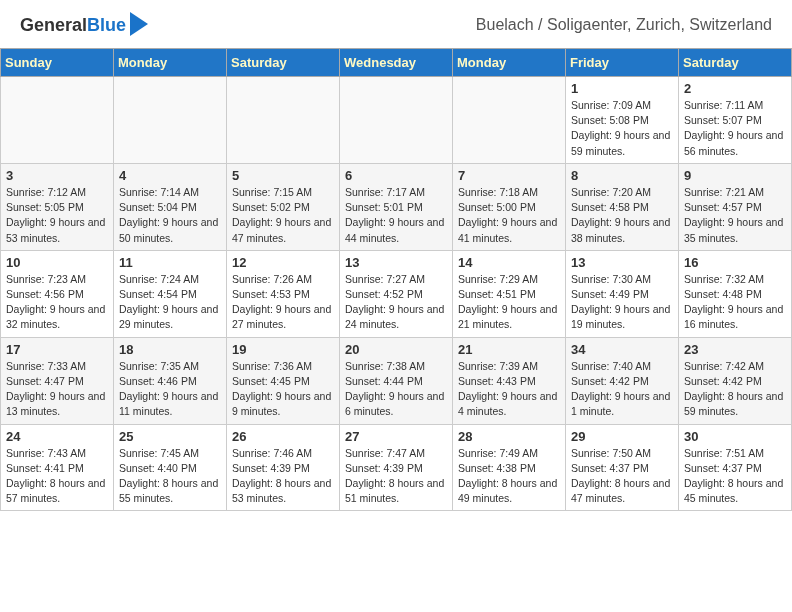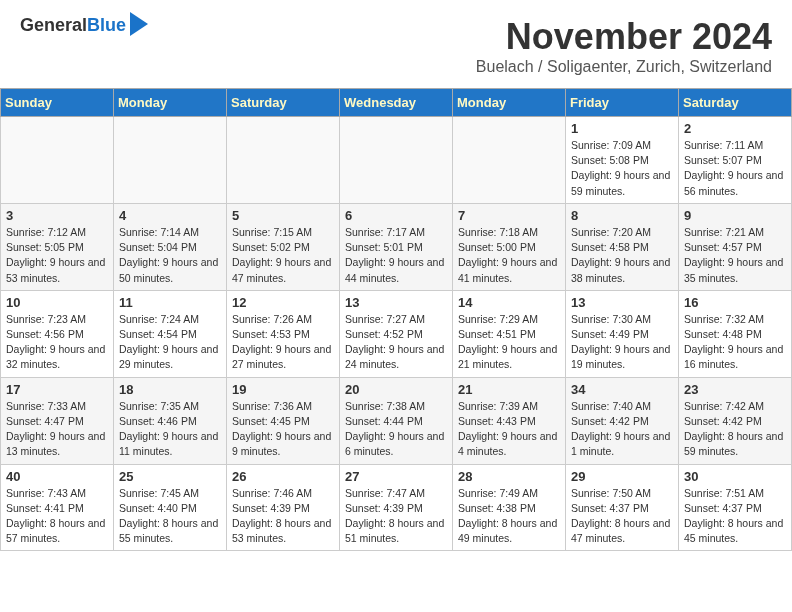--- a/index.html
+++ b/index.html
@@ -106,21 +106,20 @@
 
 <div class="header">
   <div class="logo">
     <div class="logo-text">
       <span class="logo-general">General</span>
       <span class="logo-blue">Blue</span>
     </div>
     <div class="logo-arrow"></div>
   </div>
   <div class="title-block">
-    <div class="month-title">November 2024</div>
     <div class="location">Buelach / Soligaenter, Zurich, Switzerland</div>
   </div>
 </div>
 
 <table class="calendar">
   <thead>
     <tr>
     <th>Sunday</th>
         <th>Monday</th>
         <th>Saturday</th>
@@ -231,21 +230,21 @@
           <span class="day-num">34</span>
           <div class="day-info">Sunrise: 7:40 AM<br>Sunset: 4:42 PM<br>Daylight: 9 hours and 1 minute.</div>
         </td>
         <td>
           <span class="day-num">23</span>
           <div class="day-info">Sunrise: 7:42 AM<br>Sunset: 4:42 PM<br>Daylight: 8 hours and 59 minutes.</div>
         </td>
       </tr>
       <tr>
         <td>
-          <span class="day-num">40</span>
+          <span class="day-num">24</span>
           <div class="day-info">Sunrise: 7:43 AM<br>Sunset: 4:41 PM<br>Daylight: 8 hours and 57 minutes.</div>
         </td>
         <td>
           <span class="day-num">25</span>
           <div class="day-info">Sunrise: 7:45 AM<br>Sunset: 4:40 PM<br>Daylight: 8 hours and 55 minutes.</div>
         </td>
         <td>
           <span class="day-num">26</span>
           <div class="day-info">Sunrise: 7:46 AM<br>Sunset: 4:39 PM<br>Daylight: 8 hours and 53 minutes.</div>
         </td>

